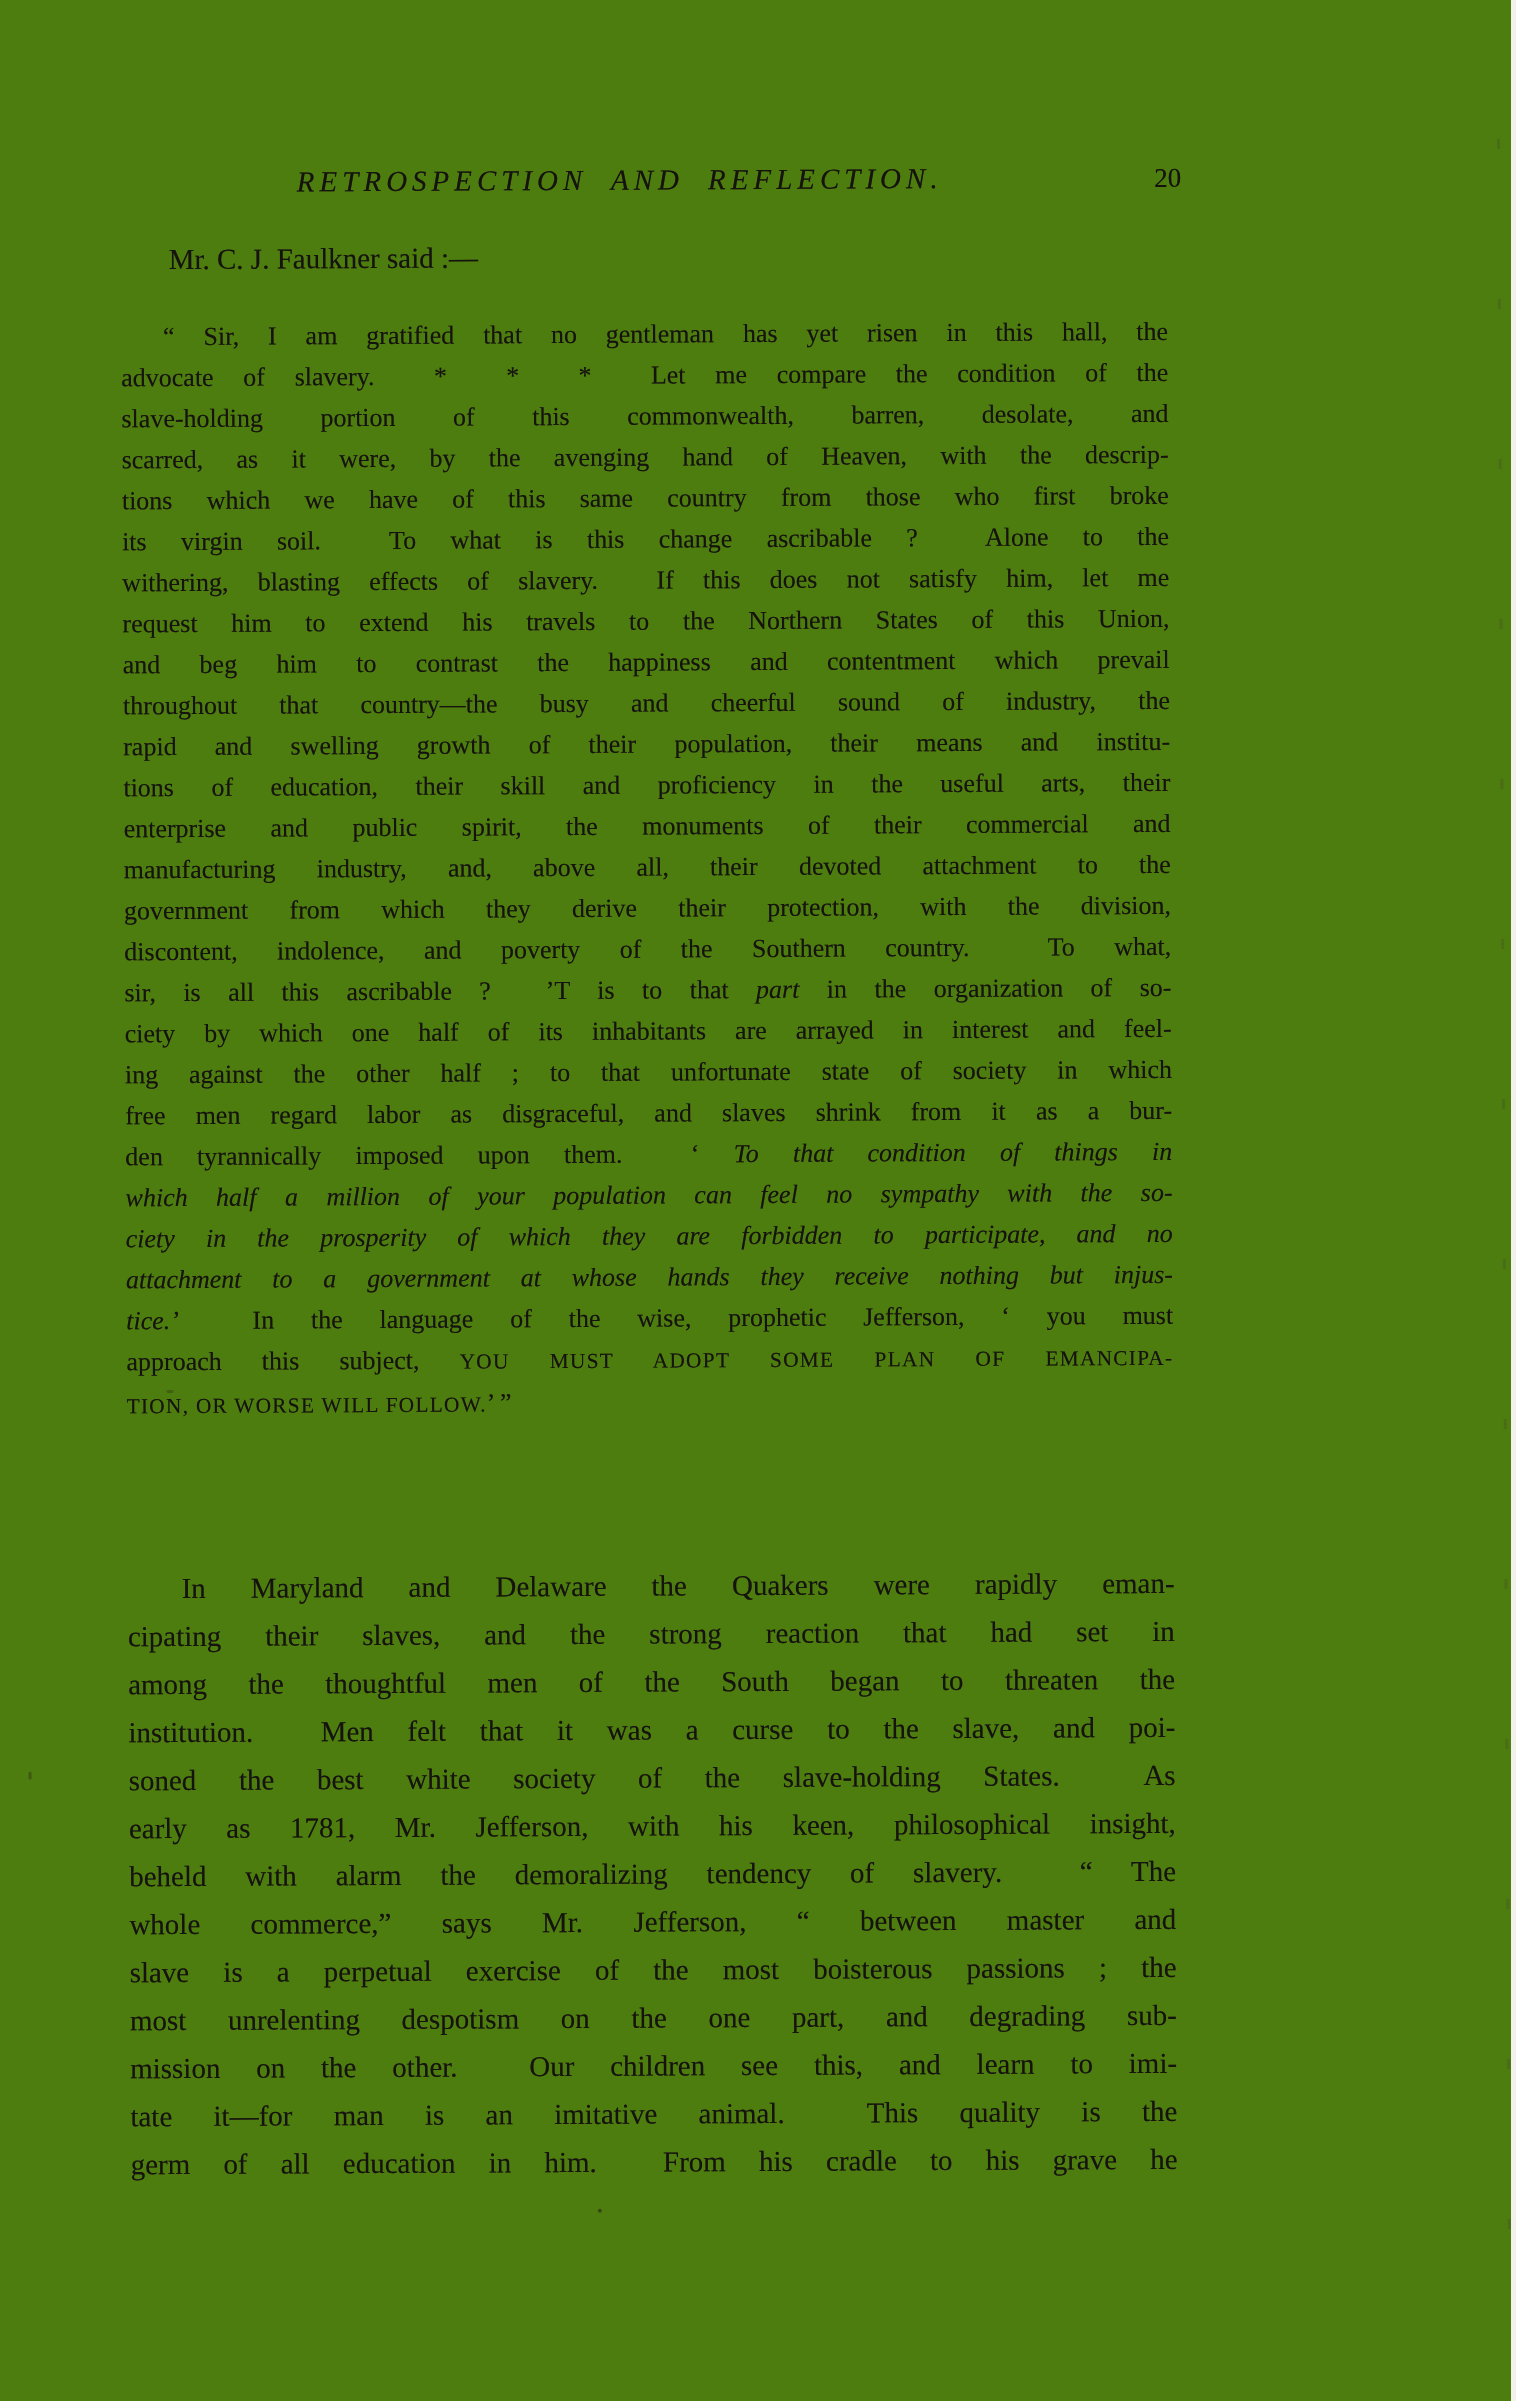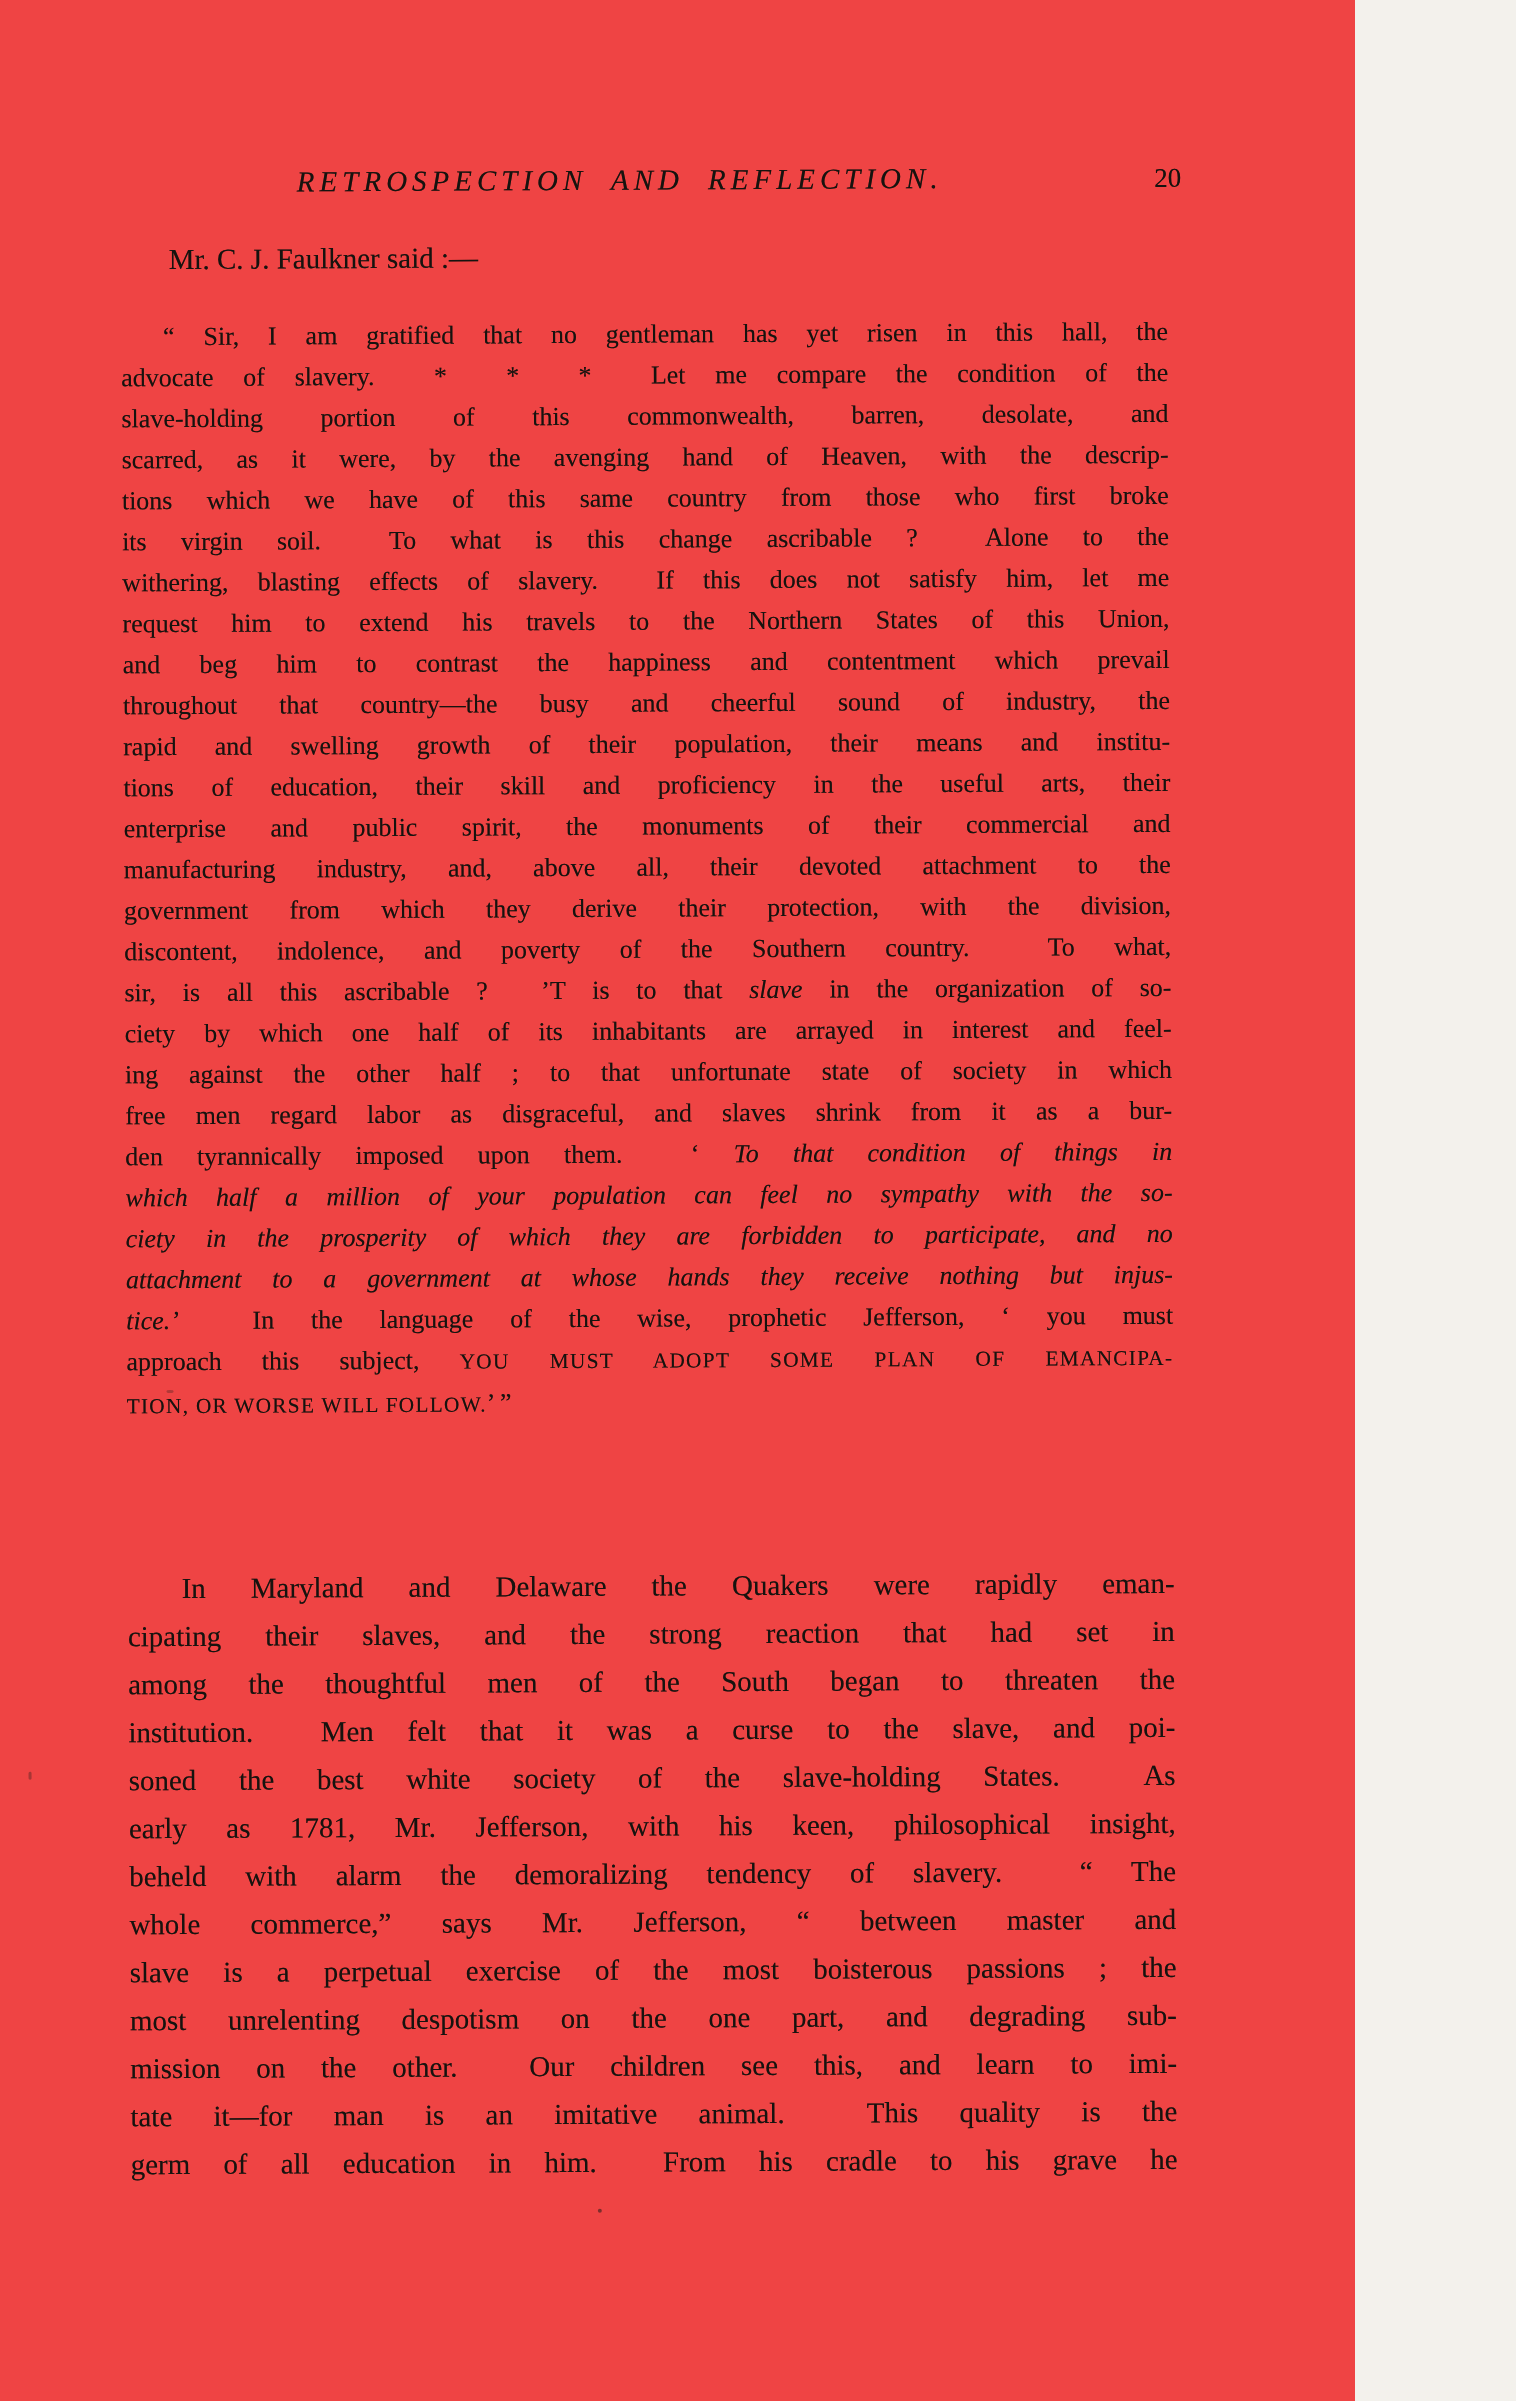--- a/index.html
+++ b/index.html
@@ -2,23 +2,23 @@
 <html style="font-size:13.5px"><head>
 <meta charset="utf-8">
 <style>
   html, body {
     margin: 0;
     padding: 0;
     background: #f3f1ec;
   }
   .page {
     position: relative;
-    width: 1355px;
+    width: 1511px;
     height: 2401px;
-    background: #ef4444;
+    background: #4d7c0f;
     overflow: hidden;
     font-family: "Liberation Serif", "DejaVu Serif", serif;
     color: #16130f;
   }
   .tilt {
     position: absolute;
     inset: 0;
     transform: rotate(-0.3deg);
     transform-origin: 758px 1095px;
   }
@@ -124,21 +124,21 @@
         <div class="tline"><span>withering, blasting effects of slavery.&nbsp; If this does not satisfy him, let me</span></div>
         <div class="tline"><span>request him to extend his travels to the Northern States of this Union,</span></div>
         <div class="tline"><span>and beg him to contrast the happiness and contentment which prevail</span></div>
         <div class="tline"><span>throughout that country—the busy and cheerful sound of industry, the</span></div>
         <div class="tline"><span>rapid and swelling growth of their population, their means and institu-</span></div>
         <div class="tline"><span>tions of education, their skill and proficiency in the useful arts, their</span></div>
         <div class="tline"><span>enterprise and public spirit, the monuments of their commercial and</span></div>
         <div class="tline"><span>manufacturing industry, and, above all, their devoted attachment to the</span></div>
         <div class="tline"><span>government from which they derive their protection, with the division,</span></div>
         <div class="tline"><span>discontent, indolence, and poverty of the Southern country.&nbsp; To what,</span></div>
-        <div class="tline"><span>sir, is all this ascribable ?&nbsp; ’T is to that </span><span class="s-i">slave</span><span> in the organization of so-</span></div>
+        <div class="tline"><span>sir, is all this ascribable ?&nbsp; ’T is to that </span><span class="s-i">part</span><span> in the organization of so-</span></div>
         <div class="tline"><span>ciety by which one half of its inhabitants are arrayed in interest and feel-</span></div>
         <div class="tline"><span>ing against the other half ; to that unfortunate state of society in which</span></div>
         <div class="tline"><span>free men regard labor as disgraceful, and slaves shrink from it as a bur-</span></div>
         <div class="tline"><span>den tyrannically imposed upon them.&nbsp; ‘ </span><span class="s-i">To that condition of things in</span></div>
         <div class="tline"><span class="s-i">which half a million of your population can feel no sympathy with the so-</span></div>
         <div class="tline"><span class="s-i">ciety in the prosperity of which they are forbidden to participate, and no</span></div>
         <div class="tline"><span class="s-i">attachment to a government at whose hands they receive nothing but injus-</span></div>
         <div class="tline"><span class="s-i">tice.’</span><span>&nbsp; In the language of the wise, prophetic Jefferson, ‘ you must</span></div>
         <div class="tline"><span>approach this subject, </span><span class="s-sc">YOU MUST ADOPT SOME PLAN OF EMANCIPA-</span></div>
         <div class="tline last"><span class="s-sc">TION, OR WORSE WILL FOLLOW.</span><span>’ ”</span></div>

